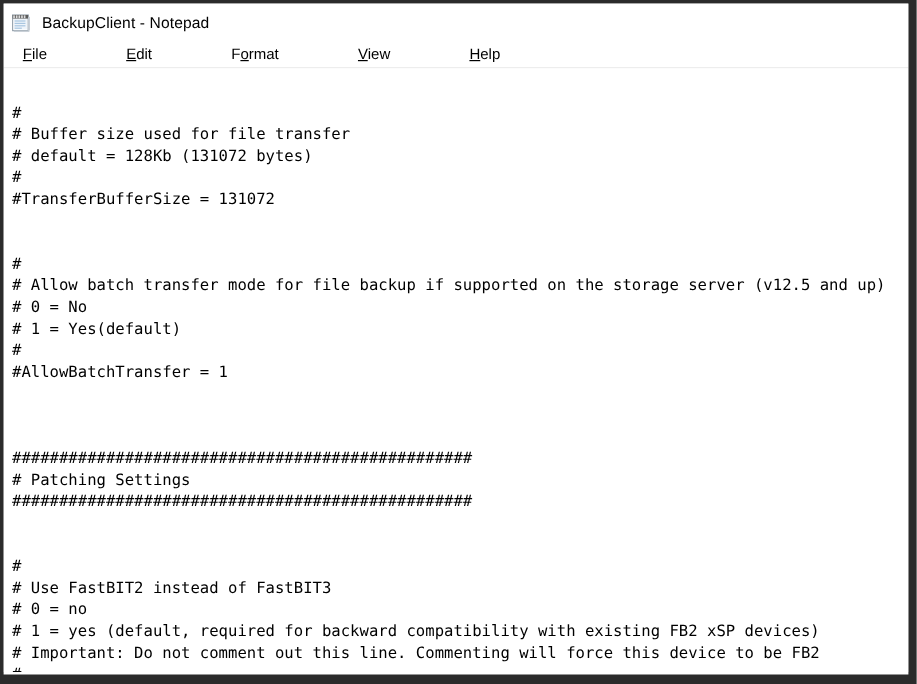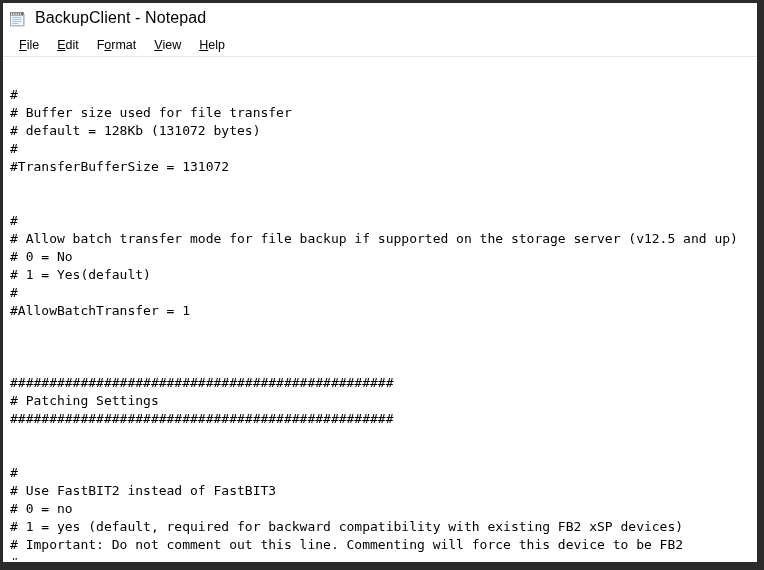--- a/index.html
+++ b/index.html
@@ -43,34 +43,35 @@
     height: 17px;
     position: relative;
     flex: 0 0 auto;
     margin-right: 9px;
     margin-top: 1px;
   }
   #notepad-icon svg { display: block; }
 
   #title-text {
     font-family: "Liberation Sans", sans-serif;
-    font-size: 16px;
+    font-size: 13px;
     color: #000000;
     letter-spacing: 0.1px;
     white-space: nowrap;
   }
 
   
   #menu-bar {
     height: 23px;
     background: #ffffff;
     display: flex;
     align-items: center;
     padding-left: 7px;
     box-sizing: border-box;
+    gap: 48px;
   }
 
   .menu-item {
     font-family: "Liberation Sans", sans-serif;
     font-size: 12.5px;
     color: #000000;
     padding: 1px 9px 1px 9px;
     cursor: default;
     white-space: nowrap;
     user-select: none;

